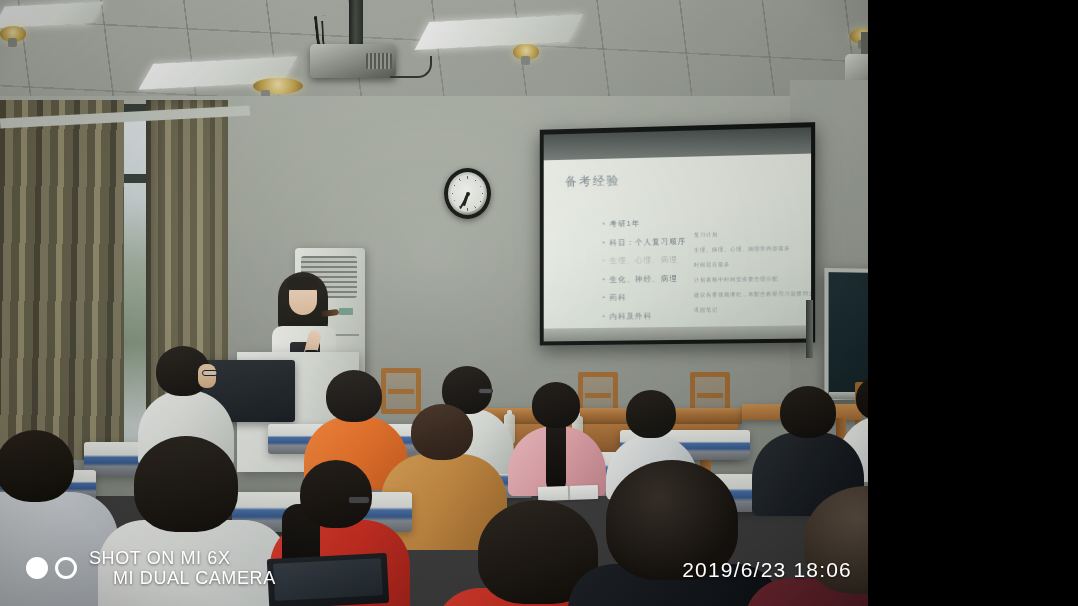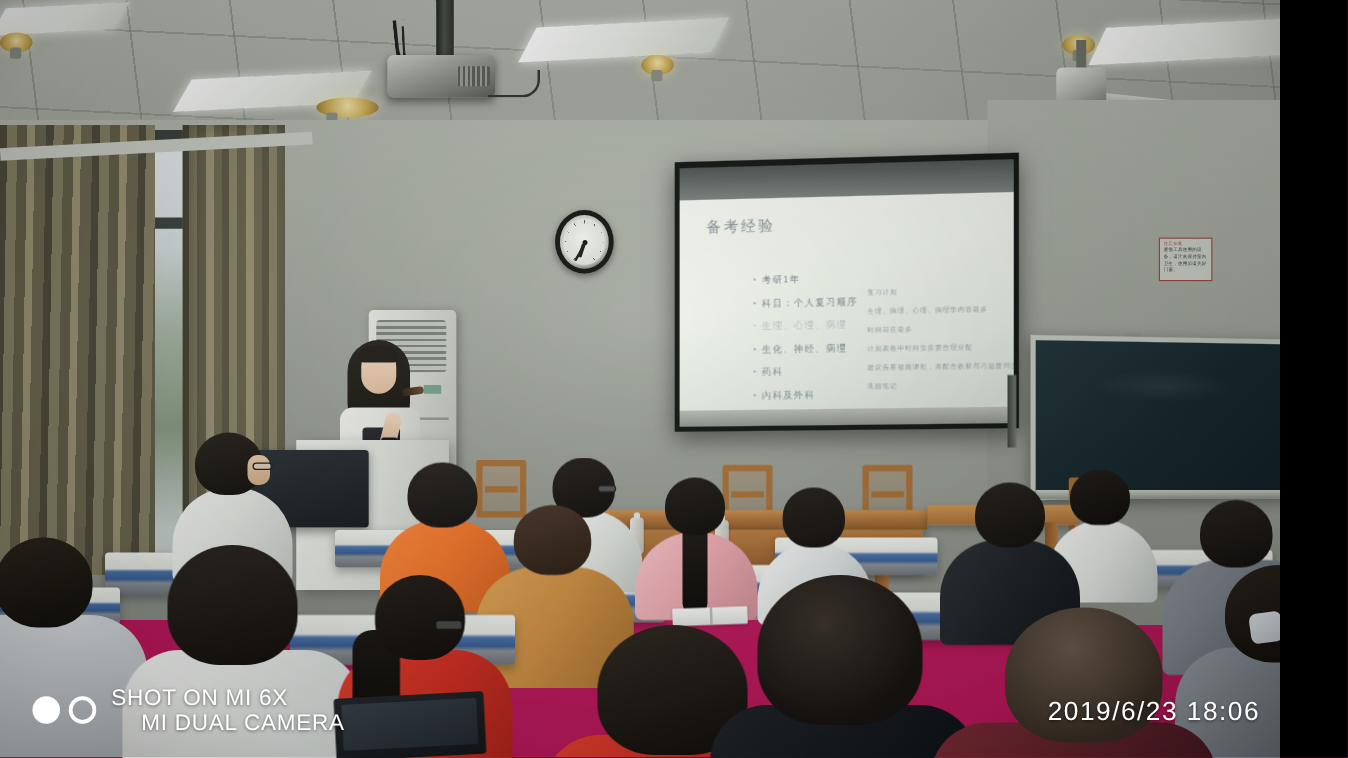--- a/index.html
+++ b/index.html
@@ -1,23 +1,23 @@
 <!DOCTYPE html>
 <html><head>
 <meta charset="utf-8">
 <title>Classroom Lecture Photo</title>
 <style>
   html,body{margin:0;padding:0;background:#000;}
   body{font-family:"Liberation Sans",sans-serif;}
 
   #photo{
     position:relative;
-    width:1024px;height:606px;
+    width:868px;height:606px;
     overflow:hidden;
-    background:#be185d;
+    background:#404040;
   }
 
   
   .ceiling{
     position:absolute;left:0;top:0;width:1078px;height:150px;
     background:linear-gradient(175deg,#b9bdb4 0%,#a9ada4 40%,#9ea39a 70%,#8f948b 100%);
     overflow:hidden;
   }
   .ceiling .grid{
     position:absolute;left:-200px;top:-120px;width:1500px;height:420px;

